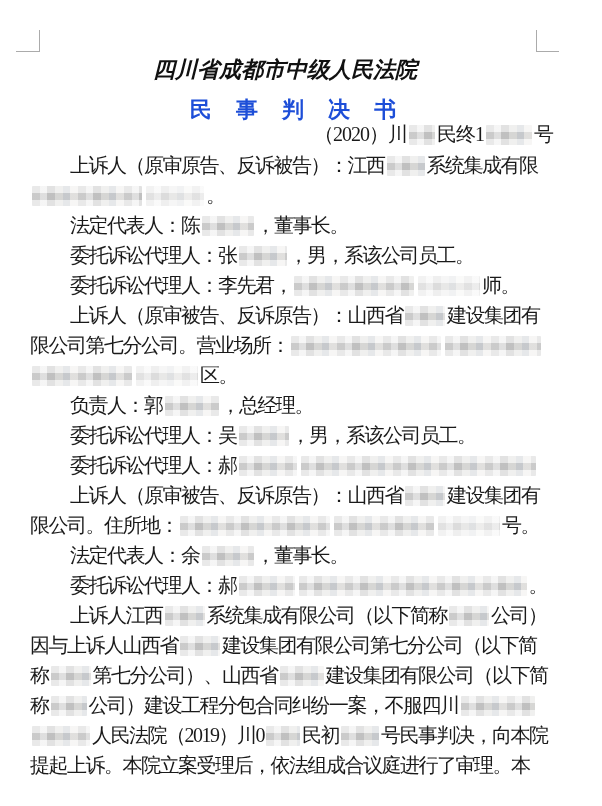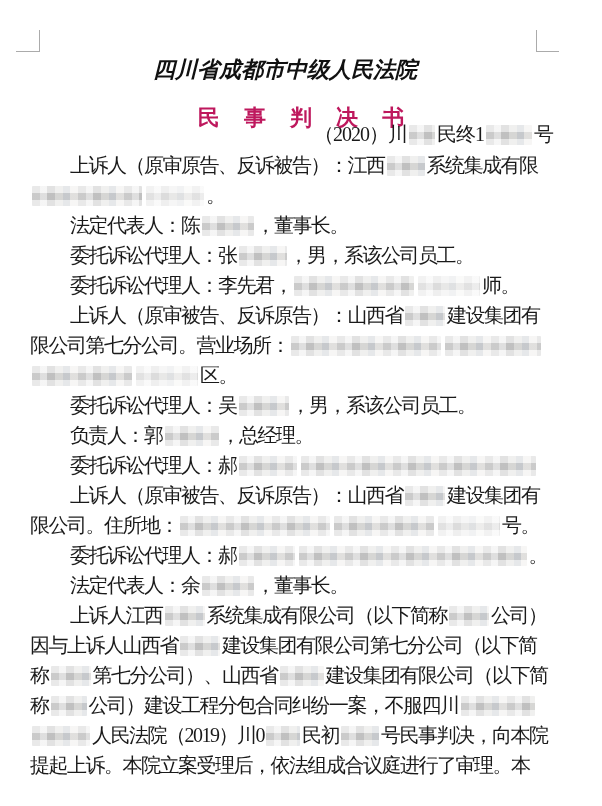--- a/index.html
+++ b/index.html
@@ -19,23 +19,23 @@
     border-left:1px solid #ababab;border-bottom:1px solid #ababab;}
 
   .court{
     position:absolute;top:54px;left:30px;width:510px;margin:0;
     text-align:center;font-size:22px;line-height:32px;font-weight:700;
     letter-spacing:0px;color:#111;
     font-family:"Liberation Sans","DejaVu Sans",sans-serif;
     font-style:italic;
   }
   .doctype{
-    position:absolute;top:86px;left:30px;width:510px;margin:16px;
+    position:absolute;top:86px;left:30px;width:510px;margin:8px;
     text-align:center;font-size:22px;line-height:32px;font-weight:700;
-    letter-spacing:9px;text-indent:9px;color:#be185d;
+    letter-spacing:9px;text-indent:9px;color:#1d4ed8;
     font-family:"Liberation Sans","DejaVu Sans",sans-serif;
   }
   .caseno{
     position:absolute;top:119px;right:49px;
     height:30px;line-height:30px;font-size:20px;letter-spacing:-1px;
     white-space:nowrap;
   }
   .docbody{
     position:absolute;top:150px;left:30px;width:565px;
   }
@@ -71,27 +71,27 @@
 
   <div class="docbody">
       <div class="line"><span class="spacer" style="width: 40px;"></span><span class="run">上诉人（原审原告、反诉被告）：江西</span><span class="redact" style="width: 38px;"></span><span class="run">系统集成有限</span></div>
       <div class="line"><span class="redact" style="width: 110px;"></span><span class="redact light" style="width: 58px;"></span><span class="run">。</span></div>
       <div class="line"><span class="spacer" style="width: 40px;"></span><span class="run">法定代表人：陈</span><span class="redact" style="width: 52px;"></span><span class="run">，董事长。</span></div>
       <div class="line"><span class="spacer" style="width: 40px;"></span><span class="run">委托诉讼代理人：张</span><span class="redact" style="width: 48px;"></span><span class="run">，男，系该公司员工。</span></div>
       <div class="line"><span class="spacer" style="width: 40px;"></span><span class="run">委托诉讼代理人：李先君，</span><span class="redact" style="width: 120px;"></span><span class="redact light" style="width: 62px;"></span><span class="run">师。</span></div>
       <div class="line"><span class="spacer" style="width: 40px;"></span><span class="run">上诉人（原审被告、反诉原告）：山西省</span><span class="redact" style="width: 40px;"></span><span class="run">建设集团有</span></div>
       <div class="line"><span class="run">限公司第七分公司。营业场所：</span><span class="redact" style="width: 150px;"></span><span class="redact" style="width: 96px;"></span></div>
       <div class="line"><span class="redact" style="width: 100px;"></span><span class="redact light" style="width: 62px;"></span><span class="run">区。</span></div>
+      <div class="line"><span class="spacer" style="width: 40px;"></span><span class="run">负责人：郭</span><span class="redact" style="width: 54px;"></span><span class="run">，总经理。</span></div>
       <div class="line"><span class="spacer" style="width: 40px;"></span><span class="run">委托诉讼代理人：吴</span><span class="redact" style="width: 50px;"></span><span class="run">，男，系该公司员工。</span></div>
-      <div class="line"><span class="spacer" style="width: 40px;"></span><span class="run">负责人：郭</span><span class="redact" style="width: 54px;"></span><span class="run">，总经理。</span></div>
       <div class="line"><span class="spacer" style="width: 40px;"></span><span class="run">委托诉讼代理人：郝</span><span class="redact" style="width: 58px;"></span><span class="redact" style="width: 235px;"></span></div>
       <div class="line"><span class="spacer" style="width: 40px;"></span><span class="run">上诉人（原审被告、反诉原告）：山西省</span><span class="redact" style="width: 40px;"></span><span class="run">建设集团有</span></div>
       <div class="line"><span class="run">限公司。住所地：</span><span class="redact" style="width: 150px;"></span><span class="redact" style="width: 100px;"></span><span class="redact light" style="width: 62px;"></span><span class="run">号。</span></div>
+      <div class="line"><span class="spacer" style="width: 40px;"></span><span class="run">法定代表人：余</span><span class="redact" style="width: 52px;"></span><span class="run">，董事长。</span></div>
       <div class="line"><span class="spacer" style="width: 40px;"></span><span class="run">委托诉讼代理人：郝</span><span class="redact" style="width: 56px;"></span><span class="redact" style="width: 228px;"></span><span class="run">。</span></div>
-      <div class="line"><span class="spacer" style="width: 40px;"></span><span class="run">法定代表人：余</span><span class="redact" style="width: 52px;"></span><span class="run">，董事长。</span></div>
       <div class="line"><span class="spacer" style="width: 40px;"></span><span class="run">上诉人江西</span><span class="redact" style="width: 40px;"></span><span class="run">系统集成有限公司（以下简称</span><span class="redact" style="width: 40px;"></span><span class="run">公司）</span></div>
       <div class="line"><span class="run">因与上诉人山西省</span><span class="redact" style="width: 40px;"></span><span class="run">建设集团有限公司第七分公司（以下简</span></div>
       <div class="line"><span class="run">称</span><span class="redact" style="width: 40px;"></span><span class="run">第七分公司）、山西省</span><span class="redact" style="width: 44px;"></span><span class="run">建设集团有限公司（以下简</span></div>
       <div class="line"><span class="run">称</span><span class="redact" style="width: 36px;"></span><span class="run">公司）建设工程分包合同纠纷一案，不服四川</span><span class="redact" style="width: 74px;"></span></div>
       <div class="line"><span class="redact" style="width: 58px;"></span><span class="run">人民法院（2019）川0</span><span class="redact" style="width: 34px;"></span><span class="run">民初</span><span class="redact" style="width: 38px;"></span><span class="run">号民事判决，向本院</span></div>
       <div class="line"><span class="run">提起上诉。本院立案受理后，依法组成合议庭进行了审理。本</span></div>
     </div>
 </div>
 
 </body></html>

